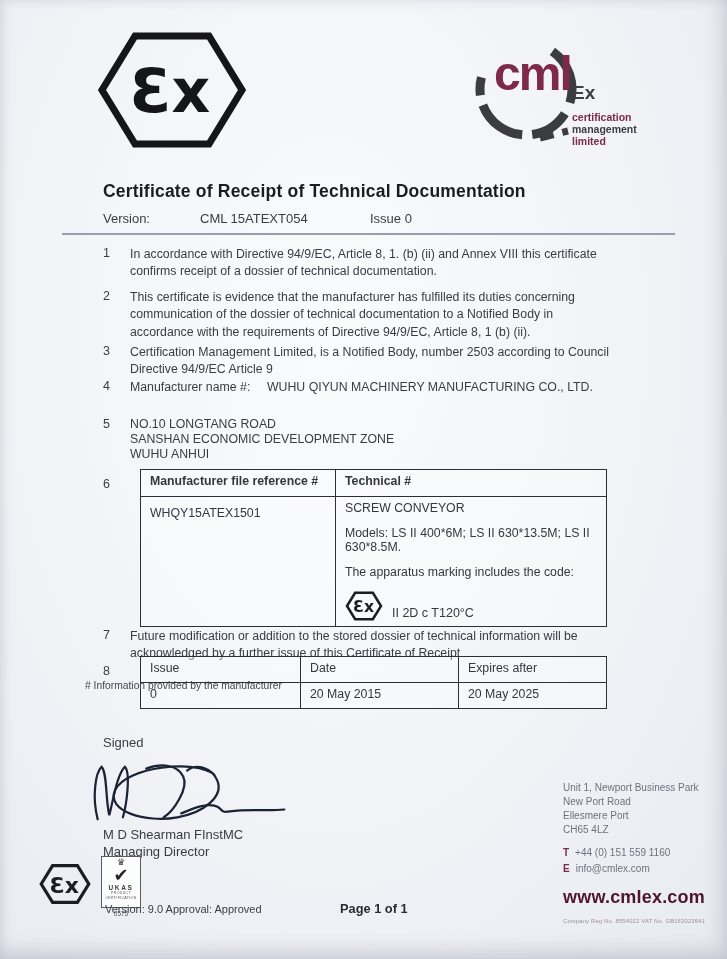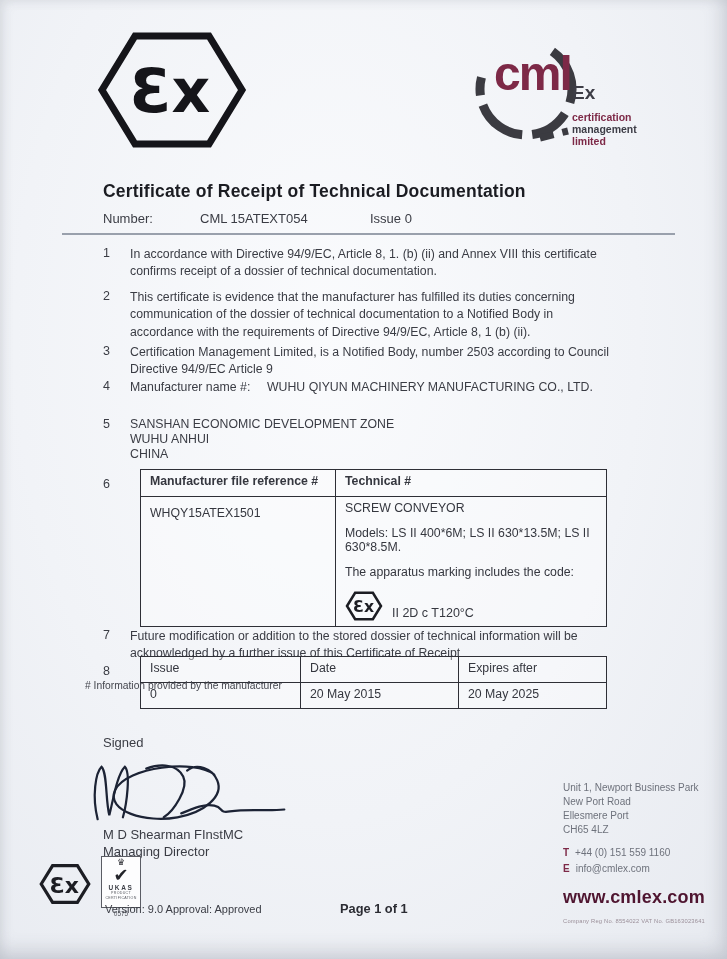--- a/index.html
+++ b/index.html
@@ -83,21 +83,21 @@
       <path d="M70,104 L98,97" fill="none" stroke="#3b3b41" stroke-width="7" stroke-dasharray="14 9"></path>
     </svg>
     <div class="abs cml-word" style="left:24px; top:22px; font-size:48px; color:#7d2947;">cml</div>
     <div class="abs cml-ex" style="left:102px; top:54px; font-size:19px; color:#3d3d46;">Ex</div>
     <div class="abs cml-sub" style="left:102px; top:84px; color:#7d2947;">certification</div>
     <div class="abs cml-sub" style="left:102px; top:96px; color:#3d3d46;">management</div>
     <div class="abs cml-sub" style="left:102px; top:108px; color:#7d2947;">limited</div>
   </div>
 
   <div class="abs title" style="left:103px; top:181px;">Certificate of Receipt of Technical Documentation</div>
-  <div class="abs numrow" style="left:103px; top:211px;">Number:</div>
+  <div class="abs numrow" style="left:103px; top:211px;">Version:</div>
   <div class="abs numrow" style="left:200px; top:211px;">CML 15ATEXT054</div>
   <div class="abs numrow" style="left:370px; top:211px;">Issue 0</div>
   <div class="abs rule" style="left:62px; top:233px; width:613px;"></div>
 
   <div class="abs clause" style="left:103px; top:246px;">
     <div class="cnum">1</div>
     <div class="ctext">In accordance with Directive 94/9/EC, Article 8, 1. (b) (ii) and Annex VIII this certificate confirms receipt of a dossier of technical documentation.</div>
   </div>
 
   <div class="abs clause" style="left:103px; top:289px;">
@@ -115,23 +115,23 @@
     <div class="ctext label-val">
       <div class="lv-label">Manufacturer name #:</div>
       <div class="lv-val">WUHU QIYUN MACHINERY MANUFACTURING CO., LTD.</div>
     </div>
   </div>
 
   <div class="abs clause" style="left:103px; top:417px;">
     <div class="cnum">5</div>
     <div class="ctext label-val">
       <div class="lv-val" style="width:317px; line-height:1.24;">
+        <div>NO.10 LONGTANG ROAD</div>
         <div>SANSHAN ECONOMIC DEVELOPMENT ZONE</div>
         <div>WUHU ANHUI</div>
-        <div>CHINA</div>
       </div>
     </div>
   </div>
 
   <div class="abs cnum" style="left:103px; top:477px;">6</div>
   <table class="abs" style="left:140px; top:469px; width:467px;">
     <tbody>
         <tr style="height:27px;">
       <th style="width:195px;">Manufacturer file reference #</th>
       <th>Technical #</th>

